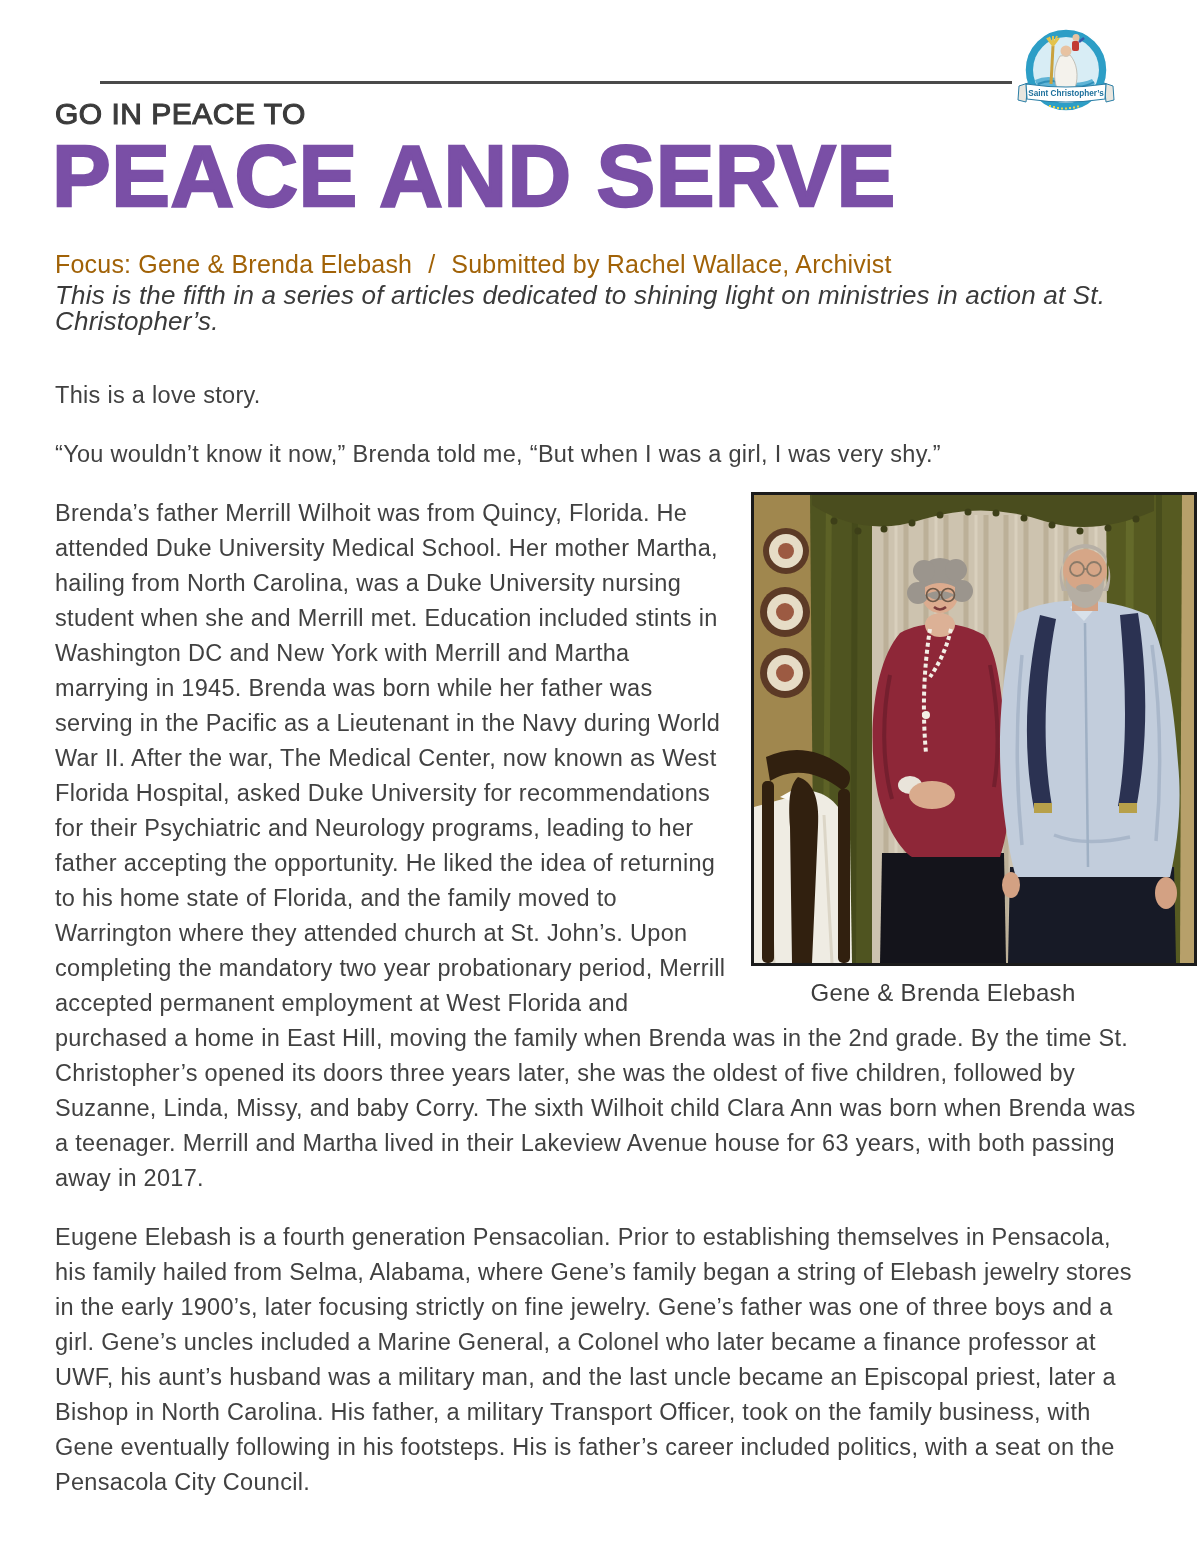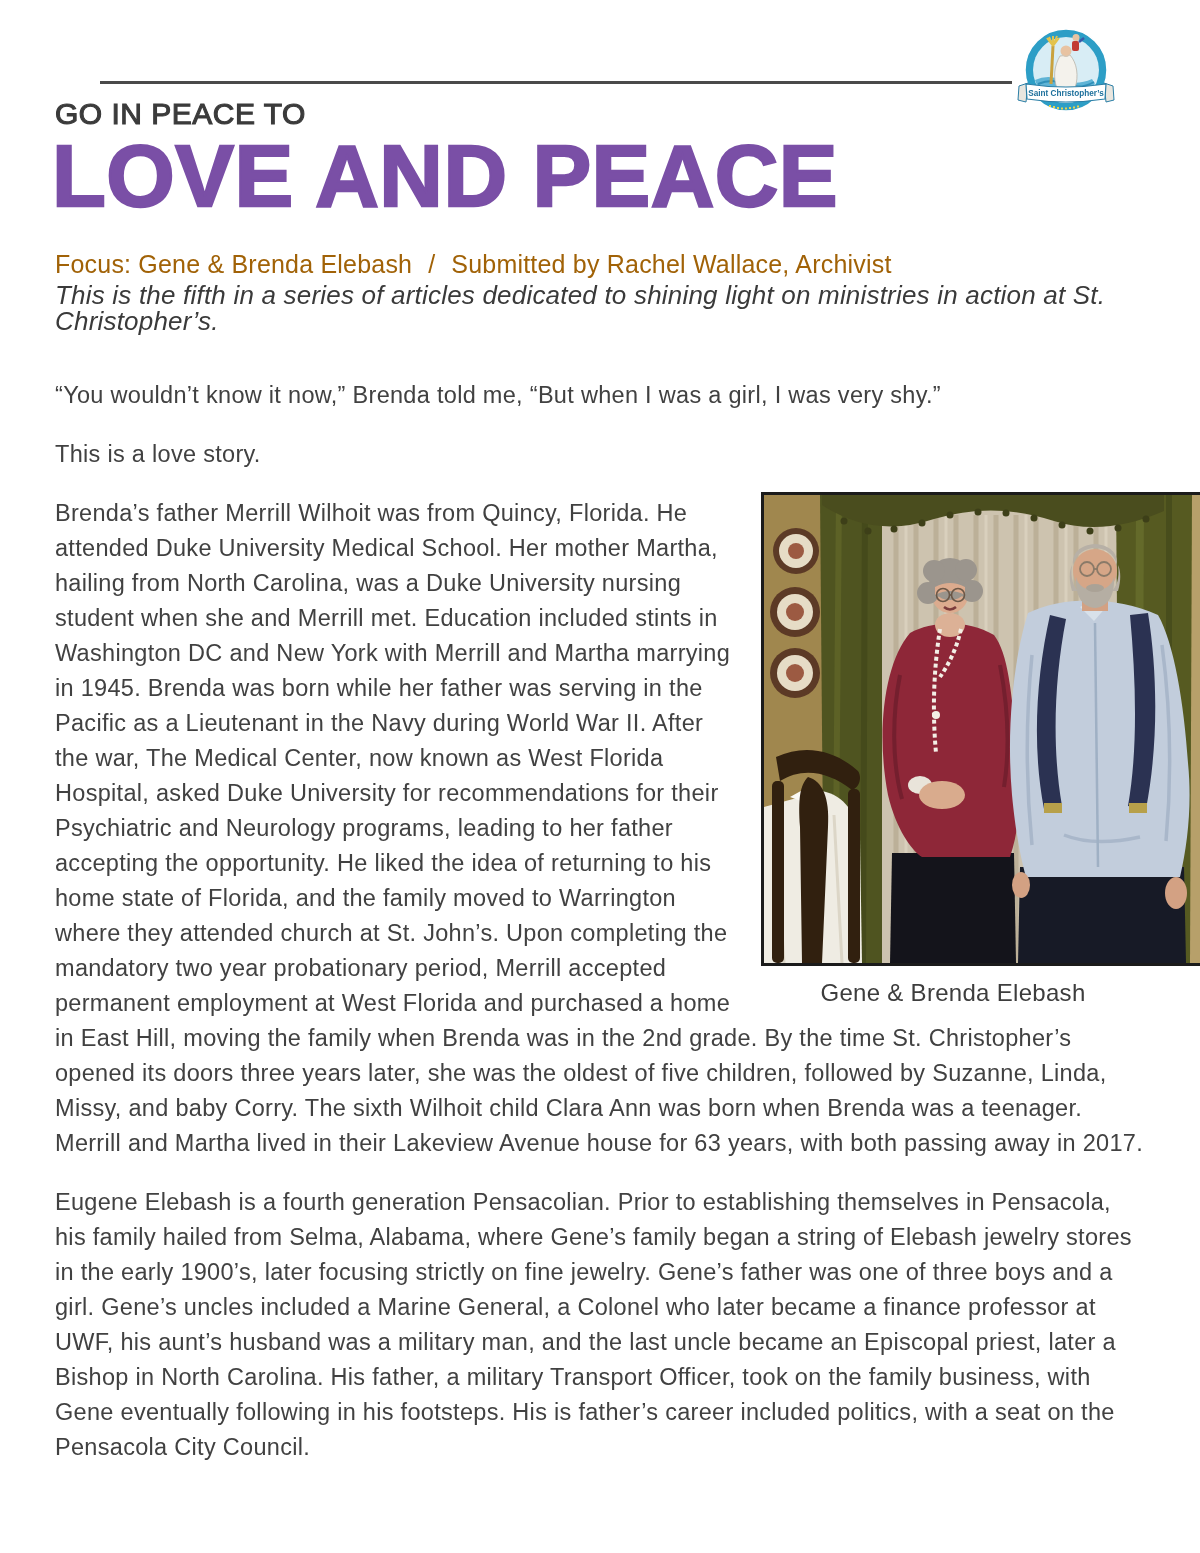--- a/index.html
+++ b/index.html
@@ -6,21 +6,21 @@
   body{width:1200px;height:1553px;overflow:hidden;font-family:"Liberation Sans",sans-serif;}
   .page{position:relative;width:1200px;height:1553px;box-sizing:border-box;padding:81px 55px 0 55px;background:#fff;}
   .top-rule{margin-left:45px;width:912px;border-top:3px solid #4a4a4a;height:0;}
   .logo{position:absolute;left:1016px;top:26px;width:100px;height:96px;}
   .kicker{margin-top:13px;font-size:30px;font-weight:normal;color:#3b3b3b;letter-spacing:.5px;-webkit-text-stroke:1.1px #3b3b3b;line-height:34px;}
   .title{margin:3px 0 20px -3px;font-size:88px;line-height:.95;font-weight:bold;color:#7a4fa6;-webkit-text-stroke:2.4px #7a4fa6;letter-spacing:.5px;}
   .byline{font-size:25px;color:#a16207;line-height:32px;letter-spacing:.2px;margin-top:30px;}
   .byline .sep{display:inline-block;margin:0 16px;}
   .series-note{margin-top:2px;font-size:26px;font-style:italic;color:#3a3a3a;letter-spacing:.2px;line-height:26px;margin-bottom:44px;}
   .body-text p{margin:0 0 24px 0;font-size:23.5px;line-height:35px;color:#414141;letter-spacing:.3px;}
-  .photo-float{float:right;width:384px;margin:-4px 0 10px 24px;}
+  .photo-float{float:right;width:384px;margin:-4px 10px 10px 24px;}
   .photo{width:440px;height:468px;border:3px solid #1b1b1b;display:block;}
   .photo svg{display:block;width:440px;height:468px;}
   .caption{margin-top:12px;text-align:center;font-size:24px;color:#3d3d3d;letter-spacing:.3px;line-height:30px;}
   .logo svg{display:block;width:100px;height:96px;}
 </style>
 </head>
 <body>
 
 <div class="page">
 
@@ -58,30 +58,30 @@
           <rect x="45" y="81.5" width="2" height="2"></rect>
         <rect x="49" y="81.5" width="2" height="2"></rect>
           <rect x="53" y="81" width="2" height="2"></rect>
         <rect x="57" y="80.5" width="2" height="2"></rect>
           <rect x="61" y="79.5" width="2" height="2"></rect>
       </g>
     </svg>
   </div>
 
   <div class="kicker">GO IN PEACE TO</div>
-  <h1 class="title">LOVE AND PEACE</h1>
+  <h1 class="title">PEACE AND SERVE</h1>
 
   <div class="byline">
     <span>Focus: Gene &amp; Brenda Elebash</span><span class="sep">/</span><span>Submitted by Rachel Wallace, Archivist</span>
   </div>
   <div class="series-note">This is the fifth in a series of articles dedicated to shining light on ministries in action at St. Christopher’s.</div>
 
   <div class="body-text">
+    <p>This is a love story.</p>
     <p>“You wouldn’t know it now,” Brenda told me, “But when I was a girl, I was very shy.”</p>
-    <p>This is a love story.</p>
 
     <div class="photo-float">
       <div class="photo">
         <svg viewBox="0 0 440 468" preserveAspectRatio="none">
 
           <rect x="0" y="0" width="440" height="468" fill="#ab9259"></rect>
           <rect x="0" y="0" width="58" height="468" fill="#a0874e"></rect>
           <rect x="424" y="0" width="16" height="468" fill="#b7a06a"></rect>
 
           <path d="M56,0 L122,0 L118,468 L60,468 Z" fill="#4f5420"></path>

